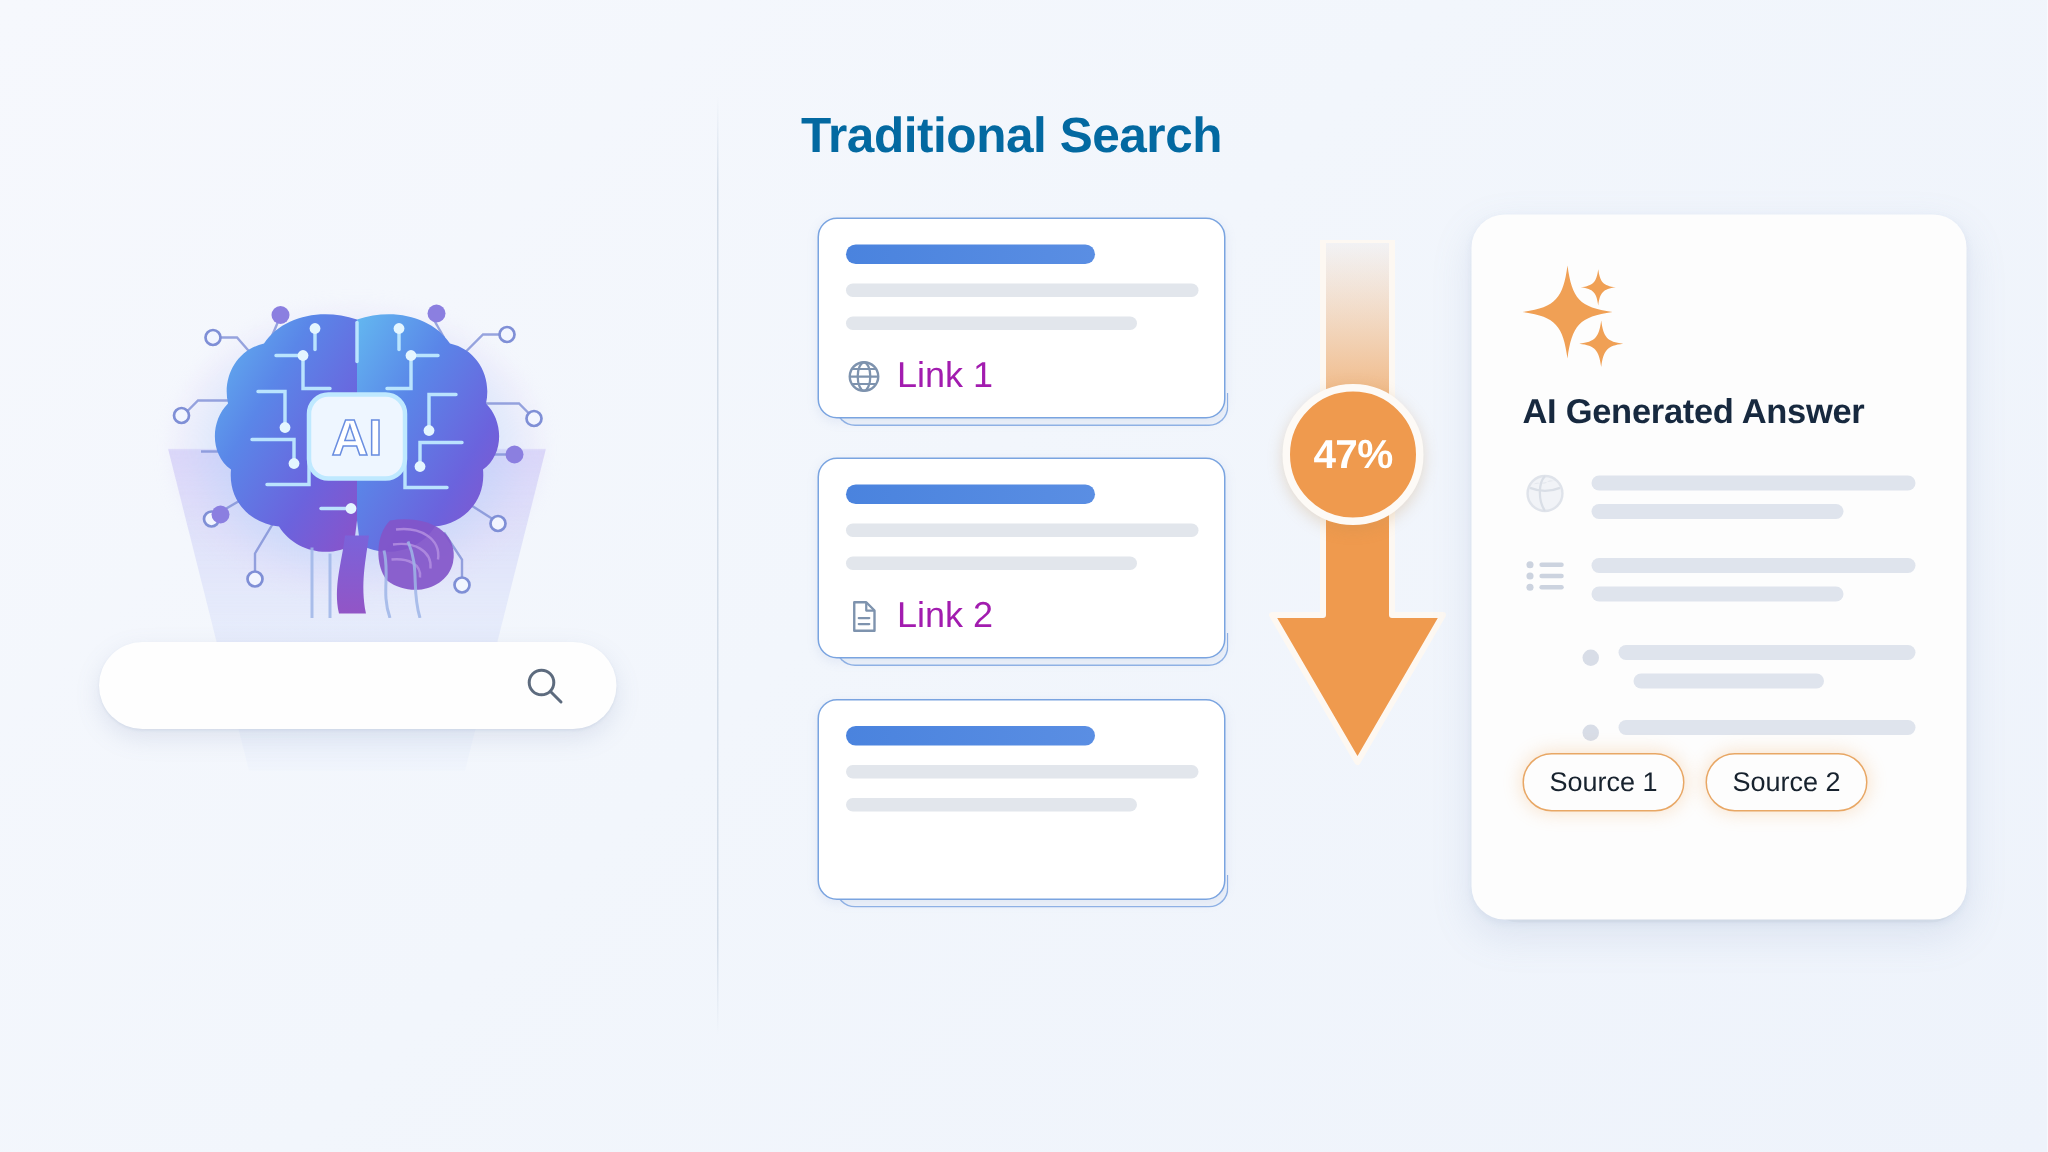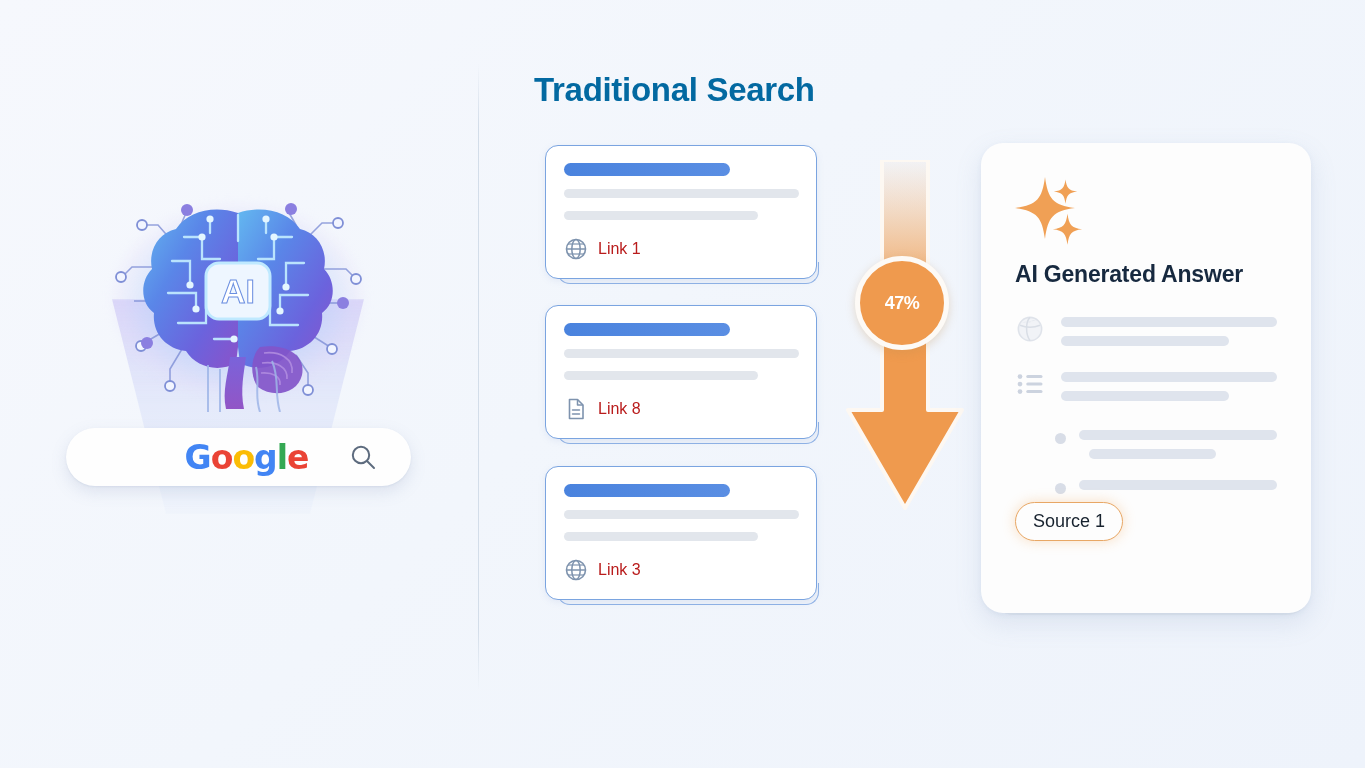--- a/index.html
+++ b/index.html
@@ -152,22 +152,22 @@
   }
   .bar-line.w1 { width: 235px; }
   .bar-line.w2 { width: 194px; }
   .link-row {
     display: flex;
     align-items: center;
     gap: 10px;
     margin-top: 17px;
   }
   .link-label {
-    font-size: 16px;
-    color: #b91c1c;
+    font-size: 24px;
+    color: #a21caf;
     font-weight: 400;
   }
 
   
   .arrow-wrap {
     position: absolute;
     left: 845px;
     top: 160px;
     width: 120px;
     height: 352px;
@@ -183,21 +183,21 @@
     border: 5px solid #fdfaf6;
     box-sizing: border-box;
     display: flex;
     align-items: center;
     justify-content: center;
     box-shadow: 0 3px 10px rgba(190,140,80,.28);
     z-index: 5;
   }
   .badge span {
     color: #ffffff;
-    font-size: 18px;
+    font-size: 27px;
     font-weight: 700;
     letter-spacing: -.5px;
   }
 
   
   .ai-card {
     position: absolute;
     left: 981px;
     top: 143px;
     width: 330px;
@@ -387,23 +387,20 @@
           <path d="M146 170 C150 186 144 198 150 215"></path>
           <path d="M162 164 C170 182 164 196 170 215"></path>
         </g>
 
         <rect x="96" y="66" width="64" height="56" rx="13" fill="#eef6ff" stroke="#bfe9ff" stroke-width="3"></rect>
         <text x="128" y="106" text-anchor="middle" font-family="'Liberation Sans', sans-serif" font-size="34" font-weight="700" fill="#ffffff" stroke="#6a8ee0" stroke-width="1">AI</text>
       </svg>
     </div>
 
     <div class="search-bar">
-      <div class="g-logo">
-        <span style="color:#4285f4">G</span><span style="color:#ea4335">o</span><span style="color:#fbbc05">o</span><span style="color:#4285f4">g</span><span style="color:#34a853">l</span><span style="color:#ea4335">e</span>
-      </div>
       <svg class="mag" width="28" height="28" viewBox="0 0 28 28">
         <circle cx="12" cy="12" r="8.2" fill="none" stroke="#5d6b7e" stroke-width="2"></circle>
         <line x1="18" y1="18" x2="25" y2="25" stroke="#5d6b7e" stroke-width="2" stroke-linecap="round"></line>
       </svg>
     </div>
   </div>
 
   <div class="divider"></div>
 
   <div class="col-title" id="title-trad">Traditional Search</div>
@@ -430,39 +427,29 @@
     <div class="bar-title"></div>
     <div class="bar-line w1"></div>
     <div class="bar-line w2"></div>
     <div class="link-row">
       <svg width="24" height="24" viewBox="0 0 24 24">
         <path d="M5.5 2.5 h8 L19 8 v13.5 h-13.5 z" fill="none" stroke="#7e93ae" stroke-width="1.6" stroke-linejoin="round"></path>
         <path d="M13.5 2.5 V8 H19" fill="none" stroke="#7e93ae" stroke-width="1.5" stroke-linejoin="round"></path>
         <line x1="8.5" y1="13" x2="15.5" y2="13" stroke="#7e93ae" stroke-width="1.5" stroke-linecap="round"></line>
         <line x1="8.5" y1="17" x2="15.5" y2="17" stroke="#7e93ae" stroke-width="1.5" stroke-linecap="round"></line>
       </svg>
-      <span class="link-label">Link 8</span>
+      <span class="link-label">Link 2</span>
     </div>
   </div>
 
   <div class="result-shadow" style="top:583px"></div>
   <div class="result-card" style="top:466px">
     <div class="bar-title"></div>
     <div class="bar-line w1"></div>
     <div class="bar-line w2"></div>
-    <div class="link-row">
-      <svg width="24" height="24" viewBox="0 0 24 24">
-        <circle cx="12" cy="12" r="9.5" fill="none" stroke="#7e93ae" stroke-width="1.6"></circle>
-        <ellipse cx="12" cy="12" rx="4.2" ry="9.5" fill="none" stroke="#7e93ae" stroke-width="1.5"></ellipse>
-        <line x1="2.5" y1="12" x2="21.5" y2="12" stroke="#7e93ae" stroke-width="1.5"></line>
-        <line x1="4" y1="7" x2="20" y2="7" stroke="#7e93ae" stroke-width="1.2"></line>
-        <line x1="4" y1="17" x2="20" y2="17" stroke="#7e93ae" stroke-width="1.2"></line>
-      </svg>
-      <span class="link-label">Link 3</span>
-    </div>
   </div>
 
   <div class="arrow-wrap">
     <svg width="120" height="352" viewBox="0 0 120 352">
       <defs>
         <linearGradient id="arrowGrad" x1="0" y1="0" x2="0" y2="1">
           <stop offset="0%" stop-color="#f4a košice" stop-opacity="0"></stop>
           <stop offset="0%" stop-color="#f5b77d" stop-opacity="0.05"></stop>
           <stop offset="30%" stop-color="#f0a55f" stop-opacity="0.75"></stop>
           <stop offset="55%" stop-color="#ef9a4e"></stop>
@@ -532,16 +519,17 @@
       <div class="bullet-row" style="margin-top:12px">
         <div class="dot"></div>
         <div class="bullet-lines">
           <div class="ai-line" style="width:100%"></div>
         </div>
       </div>
     </div>
 
     <div class="sources">
       <div class="source-pill">Source 1</div>
+      <div class="source-pill">Source 2</div>
     </div>
   </div>
 
 </div>
 
 </body></html>

